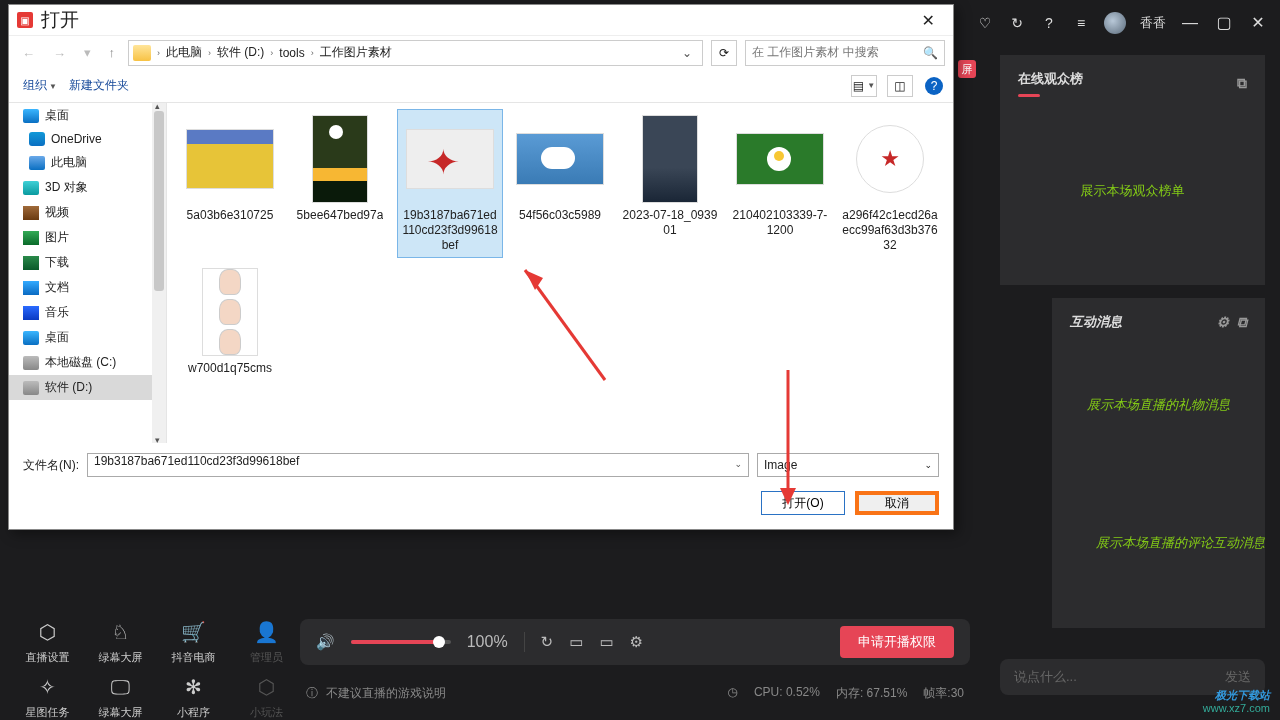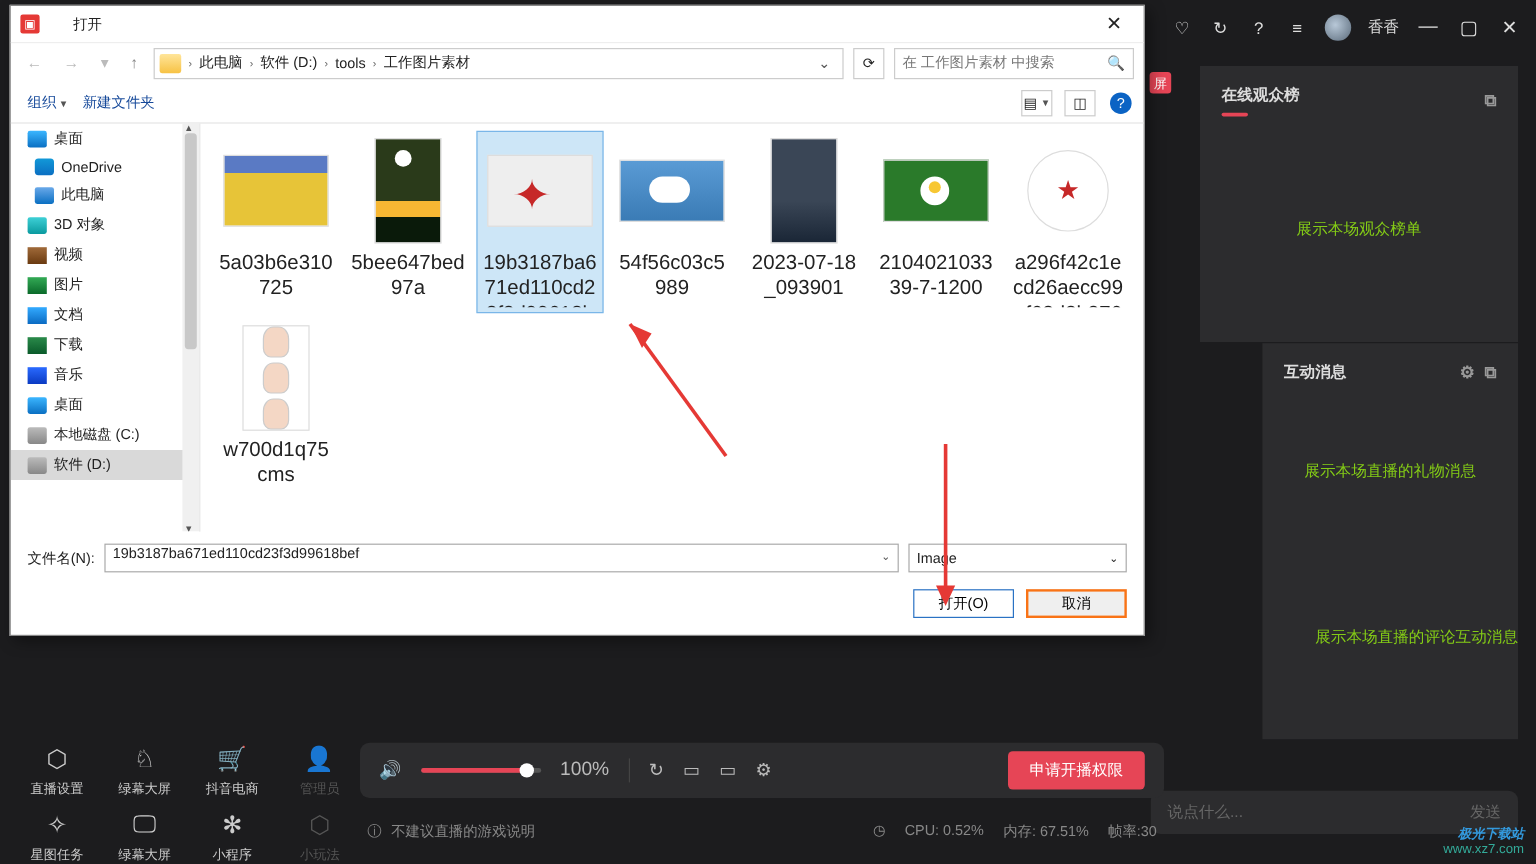--- a/index.html
+++ b/index.html
@@ -9,28 +9,28 @@
 .app-bg { position:absolute; inset:0; background:#1c1c1e; }
 .app-header { position:absolute; top:0; right:0; height:45px; display:flex; align-items:center; gap:14px; padding-right:12px; color:#ddd; }
 .hdr-ico { width:18px; height:18px; display:flex; align-items:center; justify-content:center; cursor:pointer; font-size:14px; }
 .avatar { width:22px; height:22px; border-radius:50%; background:radial-gradient(circle at 40% 40%,#b8c8d8,#5a6a7a); }
 .uname { font-size:13px; color:#ddd; }
 .winbtn { width:20px; height:20px; display:flex; align-items:center; justify-content:center; cursor:pointer; }
 
 
 .panel { position:absolute; right:15px; background:#2c2c2e; border-radius:0; color:#ddd; }
 .panel1 { top:55px; width:265px; height:230px; }
-.panel2 { top:286px; width:213px; height:330px; }
+.panel2 { top:298px; width:213px; height:330px;font-style:italic; }
 .panel-hd { padding:15px 18px; font-size:13px; font-weight:600; display:flex; justify-content:space-between; align-items:center; }
 .panel-hd .ic { color:#999; font-size:14px; cursor:pointer; display:flex; gap:8px; }
 .panel-hd .uline { width:22px; height:3px; background:#e64556; border-radius:2px; margin-top:6px; }
 .panel-body { color:#84cc16; font-size:13px; text-align:center; padding-top:70px; }
 .panel2 .panel-body { padding-top:50px; }
 .panel2 .sect2 { margin-top:120px;padding-left:44px; }
-.chat-input { position:absolute; right:15px; bottom:25px; width:306px; height:36px; background:#2c2c2e; border-radius:8px; display:flex; align-items:center; justify-content:space-between; padding:0 14px; color:#666; font-size:13px; }
+.chat-input { position:absolute; right:15px; bottom:25px; width:265px; height:36px; background:#2c2c2e; border-radius:8px; display:flex; align-items:center; justify-content:space-between; padding:0 14px; color:#666; font-size:13px; }
 
 
 .botbar { position:absolute; left:20px; bottom:55px; display:flex; gap:18px; }
 .botbar2 { position:absolute; left:20px; bottom:0; height:50px; display:flex; align-items:flex-start; gap:18px; padding-top:5px; }
 .tool { width:55px; display:flex; flex-direction:column; align-items:center; gap:6px; color:#ccc; font-size:11px; cursor:pointer; }
 .tool.dis { color:#555; }
 .tool .ti { width:24px; height:24px; display:flex; align-items:center; justify-content:center; font-size:20px; }
 
 
 .ctrlbar { position:absolute; left:300px; bottom:55px; width:670px; height:46px; background:#2c2c2e; border-radius:8px; display:flex; align-items:center; padding:0 16px; gap:16px; color:#bbb; }
@@ -50,21 +50,21 @@
 .badge-scr { position:absolute; left:958px; top:60px; color:#fff; background:#e64556; width:18px; height:18px; border-radius:3px; font-size:11px; display:flex; align-items:center; justify-content:center; }
 
 
 .watermark { position:absolute; right:10px; bottom:5px; font-size:11px; color:#3a9; text-align:right; line-height:1.2; }
 .watermark .l1 { color:#39d; font-weight:bold; font-style:italic; }
 
 
 .dialog { position:absolute; left:8px; top:4px; width:946px; height:526px; background:#fff; border:1px solid #888; box-shadow:4px 4px 12px rgba(0,0,0,.4); display:flex; flex-direction:column; font-size:12px; color:#222; }
 .dlg-title { height:30px; display:flex; align-items:center; padding:0 8px; }
 .dlg-title .ico { width:16px; height:16px; background:#e53935; border-radius:2px; margin-right:8px; display:flex; align-items:center; justify-content:center; color:#fff; font-size:10px; }
-.dlg-title .t { font-size:12px;margin-left:20px; }
+.dlg-title .t { font-size:19px; }
 .dlg-title .x { margin-left:auto; font-size:16px; padding:4px 10px; cursor:pointer; }
 .dlg-nav { height:34px; display:flex; align-items:center; padding:2px 8px; gap:8px; border-top:1px solid #eee; }
 .navarrow { color:#888; padding:2px 5px; font-size:13px; }
 .navarrow.g { color:#bbb; }
 .navpath { flex:1; height:26px; border:1px solid #ccc; display:flex; align-items:center; padding:0 4px; gap:2px; background:#fff; }
 .navpath .fd { width:18px; height:16px; background:linear-gradient(#ffe59a,#f7c244); border-radius:2px; margin-right:4px; }
 .navpath .seg { padding:2px 4px; cursor:pointer; }
 .navpath .chv { color:#666; font-size:9px; }
 .navpath .dd { margin-left:auto; color:#555; padding:0 6px; }
 .refresh { border:1px solid #ccc; width:26px; height:26px; display:flex; align-items:center; justify-content:center; }
@@ -99,21 +99,21 @@
 .tree .scroll { position:absolute; right:0; top:0; width:14px; height:100%; background:#f0f0f0; }
 .tree .scroll .th { position:absolute; left:2px; top:8px; width:10px; height:180px; background:#c8c8c8; border-radius:3px; }
 .tree .scroll .ar { position:absolute; left:3px; font-size:9px; color:#555; }
 .tree .scroll .ar.t { top:-2px; } .tree .scroll .ar.b { bottom:-2px; }
 
 .files { flex:1; padding:6px 10px; overflow:auto; display:flex; flex-wrap:wrap; align-content:flex-start; gap:4px; }
 .file { width:106px; display:flex; flex-direction:column; align-items:center; text-align:center; padding:4px; border:1px solid transparent; cursor:pointer; }
 .file.sel { background:#cde6f7; border-color:#7ab6e8; }
 .thumb { width:90px; height:90px; display:flex; align-items:center; justify-content:center; }
 .thumb .img { border:1px solid #ddd; }
-.fname { font-size:17px; margin-top:4px; line-height:1.25; word-break:break-all; max-height:48px; overflow:hidden; }
+.fname { font-size:12px; margin-top:4px; line-height:1.25; word-break:break-all; max-height:48px; overflow:hidden; }
 
 
 .t-yellow { width:88px; height:60px; background:linear-gradient(#5a7ac4 25%,#e7c438 25%); }
 .t-sunset { width:56px; height:88px; background:linear-gradient(#2a3a1a 60%,#f7b733 60%,#f7b733 75%,#0a1a0a 75%); position:relative; }
 .t-sunset::after { content:""; position:absolute; top:10%; left:30%; width:14px; height:14px; background:#fff; border-radius:50%; }
 .t-maple { width:88px; height:60px; background:#eee; position:relative; }
 .t-maple::before { content:"✦"; position:absolute; left:25%; top:20%; font-size:34px; color:#c62828; transform:scaleX(1.2); }
 .t-cloud { width:88px; height:52px; background:linear-gradient(#5a9bd5,#3a7bb5); position:relative; }
 .t-cloud::before { content:""; position:absolute; left:28%; top:25%; width:34px; height:22px; background:#fff; border-radius:12px; }
 .t-night { width:56px; height:88px; background:linear-gradient(#3a4656 60%,#1a2636); }
@@ -125,21 +125,21 @@
 .t-faces { width:56px; height:88px; display:flex; flex-direction:column; gap:4px; align-items:center; justify-content:center; }
 .t-faces span { width:22px; height:26px; background:#f4d7c5; border-radius:40% 40% 30% 30%; border:1px solid #ccc; }
 
 .dlg-foot { padding:10px 14px 14px; }
 .fn-row { display:flex; align-items:center; gap:8px; }
 .fn-label { font-size:12px; }
 .fn-input { flex:1; height:24px; border:1px solid #aaa; padding:0 6px; background:#fff; }
 .fn-input .dd { float:right; color:#555; font-size:9px; margin-top:5px; }
 .ft-sel { width:182px; height:24px; border:1px solid #aaa; padding:0 6px; display:flex; align-items:center; justify-content:space-between; }
 .btn-row { display:flex; justify-content:flex-end; gap:10px; margin-top:14px; }
-.btn { width:84px; height:24px; border:2px solid #f97316; background:#efefef; cursor:pointer; font-size:12px; }
+.btn { width:84px; height:24px; border:4px solid #f97316; background:#efefef; cursor:pointer; font-size:12px; }
 .btn.primary { border:1px solid #2a72c4; background:#fff; }
 
 
 .arrow { position:absolute; pointer-events:none; }
 .arrow line { stroke:#e53935; stroke-width:3; }
 .arrow polygon { fill:#e53935; }
 </style>
 </head>
 <body>
 
@@ -323,26 +323,26 @@
           </li>
           <li class="ind">
             <span class="ic ic-vid"></span>
             <span>视频</span>
           </li>
           <li class="ind">
             <span class="ic ic-img"></span>
             <span>图片</span>
           </li>
           <li class="ind">
+            <span class="ic ic-dl"></span>
+            <span>下载</span>
+          </li>
+          <li class="ind">
             <span class="ic ic-doc"></span>
             <span>文档</span>
-          </li>
-          <li class="ind">
-            <span class="ic ic-dl"></span>
-            <span>下载</span>
           </li>
           <li class="ind">
             <span class="ic ic-music"></span>
             <span>音乐</span>
           </li>
           <li class="ind">
             <span class="ic ic-monitor"></span>
             <span>桌面</span>
           </li>
           <li class="ind">

